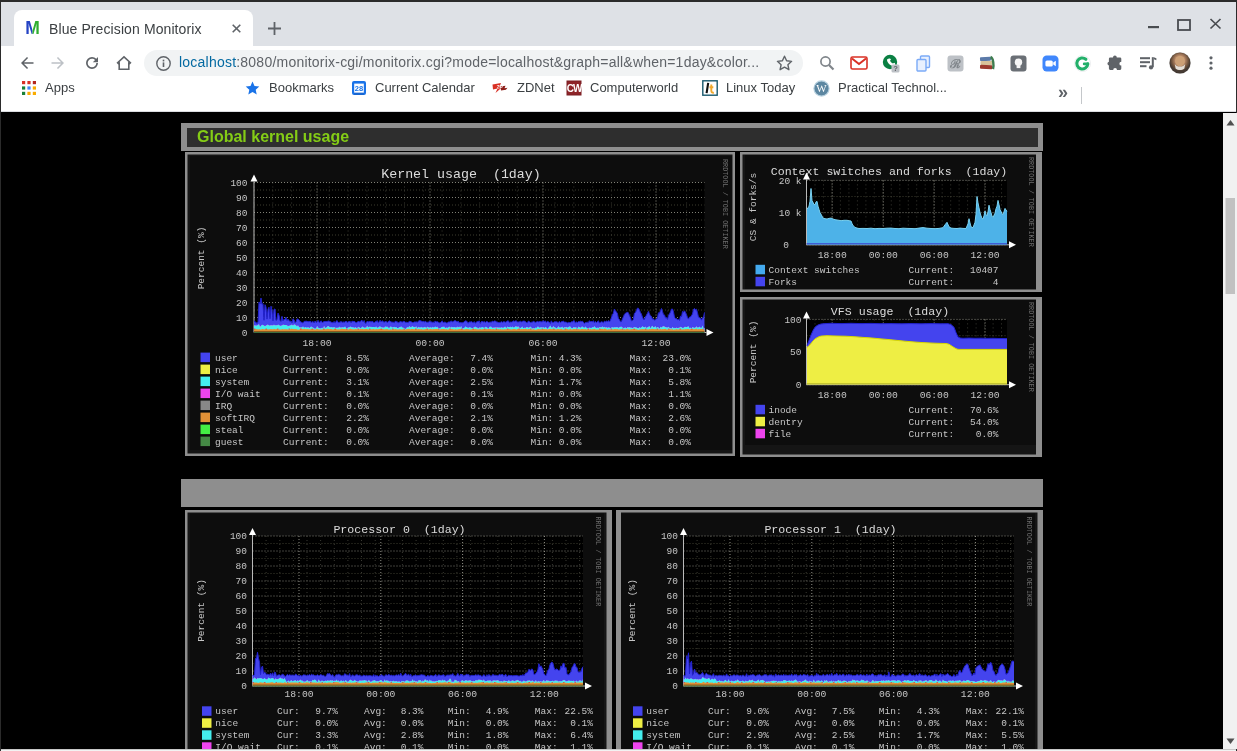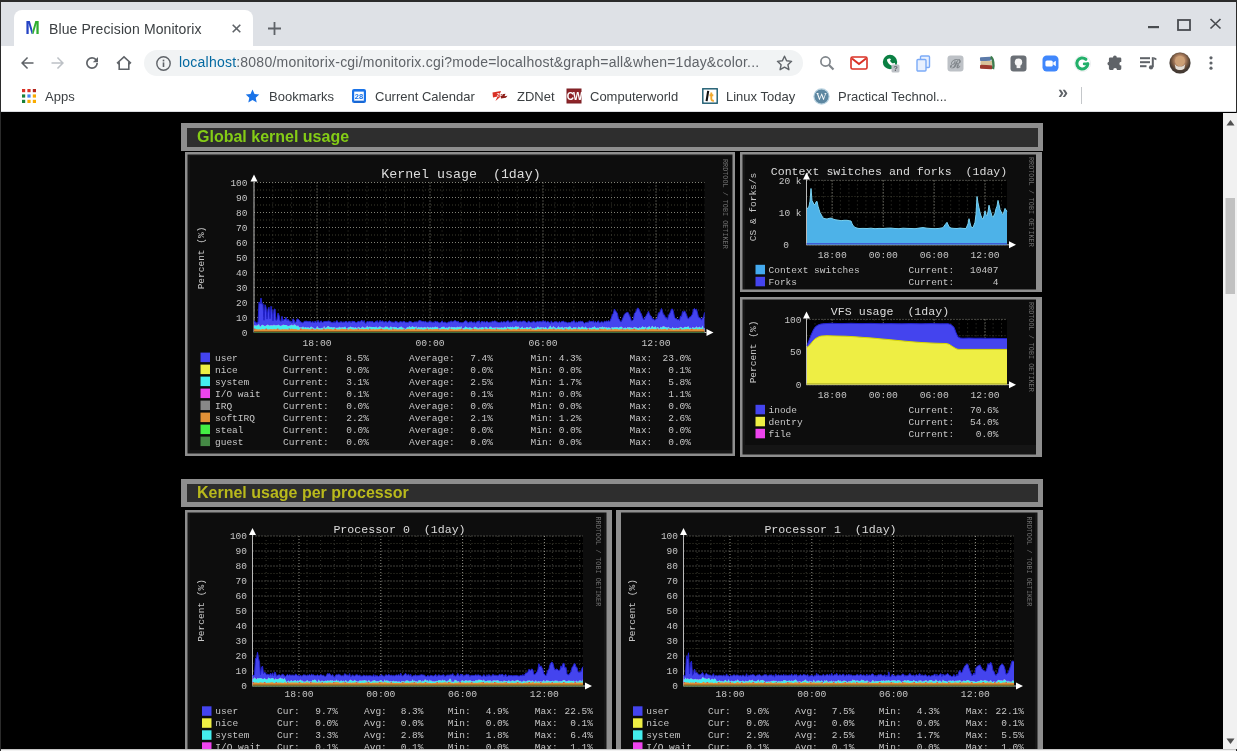--- a/index.html
+++ b/index.html
@@ -3,21 +3,21 @@
 * {margin:0;padding:0;box-sizing:border-box}
 body {width:1237px;height:751px;overflow:hidden;font-family:"Liberation Sans",sans-serif;background:#000}
 #win {position:relative;width:1237px;height:751px;border-left:1px solid #2B2B2B;border-right:1px solid #2B2B2B;border-top:2px solid #2B2B2B}
 #tabstrip {position:absolute;left:0;top:0;width:100%;height:44px;background:#DEE1E6}
 #tab {position:absolute;left:13px;top:8px;width:239px;height:36px;background:#fff;border-radius:8px 8px 0 0}
 #tabtitle {position:absolute;left:35px;top:11px;font-size:14px;color:#3C4043;letter-spacing:.1px}
 #toolbar {position:absolute;left:0;top:44px;width:100%;height:34px;background:#fff}
 #omni {position:absolute;left:143px;top:4px;width:659px;height:26px;background:#F1F3F4;border-radius:13px}
 #url {position:absolute;left:35px;top:4px;font-size:14px;color:#5F6368;white-space:nowrap;letter-spacing:.22px}
 #bookbar {position:absolute;left:0;top:78px;width:100%;height:32px;background:#fff;border-bottom:1px solid #DADCE0}
-.bi {position:absolute;top:0;height:32px;display:flex;align-items:center}
+.bi {position:absolute;top:0;height:32px;display:flex;align-items:flex-start}
 .bi svg {flex:none}
 .bl {margin-left:8px;font-size:13px;color:#3C4043;letter-spacing:.55px}
 .tbtn {position:absolute;top:8px}
 .ebtn {position:absolute;top:8px}
 #page {position:absolute;left:0;top:111px;width:1237px;height:636px;background:#000;overflow:hidden}
 #bottomstrip {position:absolute;left:0;top:747px;width:100%;height:4px;background:#F2F2F2;border-top:1px solid #C8C8C8}
 </style></head>
 <body>
 <div id="win">
 <div id="tabstrip">
@@ -214,21 +214,20 @@
         </svg>
         <span class="bl" style="letter-spacing:0px">Practical Technol...</span>
       </span>
   <span style="position:absolute;left:1057px;top:2px;font-size:18px;color:#5F6368;font-weight:bold">»</span>
   <div style="position:absolute;left:1080px;top:7px;width:1px;height:17px;background:#C4C7CA"></div>
 </div>
 <div id="page">
       <div style="position:absolute;left:180px;top:10px;width:862px;height:27.5px;background:#8E8E8E"></div>
       <div style="position:absolute;left:185.5px;top:15px;width:851px;height:19px;background:#2E2E2E;color:#84cc16;font:bold 16px 'Liberation Sans',sans-serif;line-height:17.5px;padding-left:10.5px;box-sizing:border-box">Global kernel usage</div>
       <div style="position:absolute;left:180px;top:366px;width:862px;height:27.5px;background:#8E8E8E"></div>
-      <div style="position:absolute;left:185.5px;top:371px;width:851px;height:17.5px;background:#2E2E2E;color:#B9B91C;font:bold 16px 'Liberation Sans',sans-serif;line-height:17.5px;padding-left:10.5px;box-sizing:border-box">Kernel usage per processor</div>
       <svg style="position:absolute;left:184px;top:39px" width="550" height="304" xmlns="http://www.w3.org/2000/svg">
         <rect x="0" y="0" width="550" height="304" fill="#8E8E8E"></rect>
         <rect x="2.5" y="2.5" width="545" height="299" fill="#151515"></rect>
         <rect x="5" y="4" width="542" height="294" fill="#0D0D0D"></rect>
         <text x="276" y="26" font-family="Liberation Mono" font-size="13.3" fill="#DCDCDC" text-anchor="middle">Kernel usage&nbsp; (1day)</text>
         <rect x="69" y="30.5" width="450.5" height="150" fill="#000000"></rect>
         <line x1="69" y1="30.5" x2="519.5" y2="30.5" stroke="#B2B2A4" stroke-width="1" stroke-dasharray="1 2" opacity="0.72"></line>
         <line x1="69" y1="38" x2="519.5" y2="38" stroke="#78785C" stroke-width="1" stroke-dasharray="1 2" opacity="0.5"></line>
         <line x1="69" y1="45.5" x2="519.5" y2="45.5" stroke="#B2B2A4" stroke-width="1" stroke-dasharray="1 2" opacity="0.72"></line>
         <line x1="69" y1="53" x2="519.5" y2="53" stroke="#78785C" stroke-width="1" stroke-dasharray="1 2" opacity="0.5"></line>

